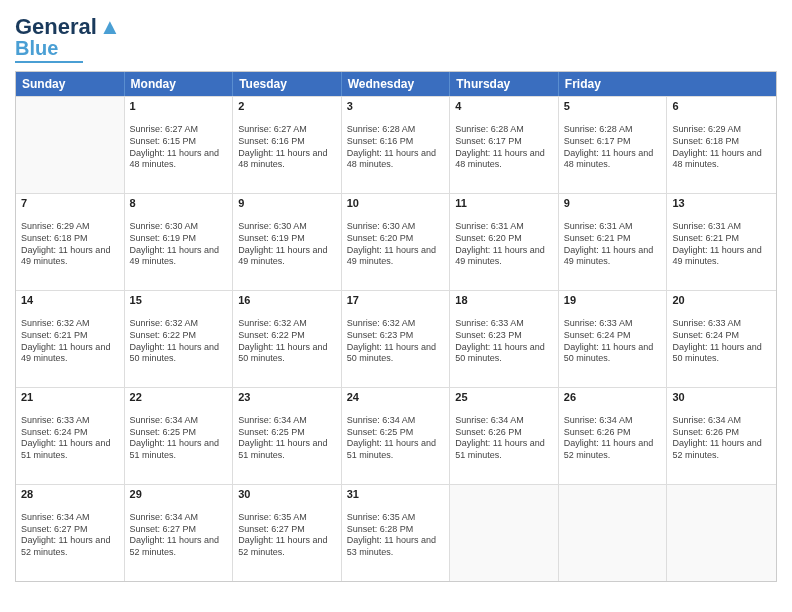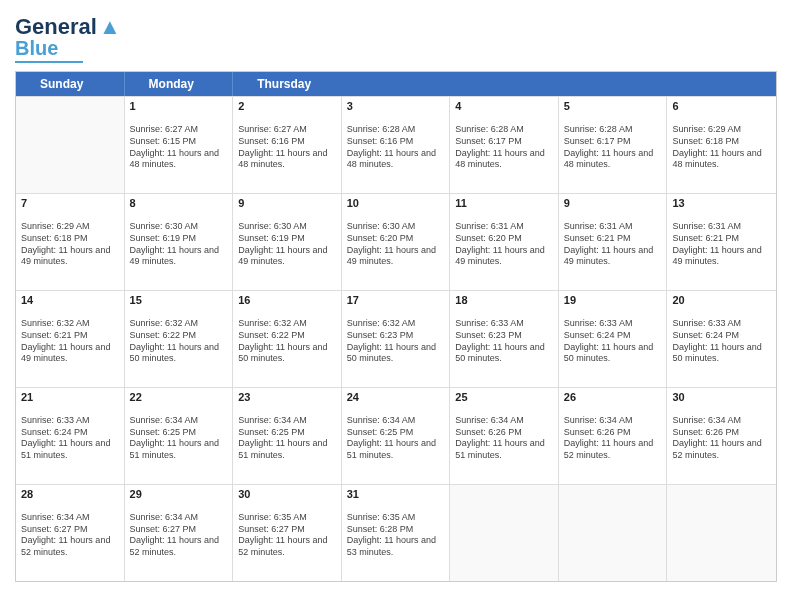--- a/index.html
+++ b/index.html
@@ -49,21 +49,21 @@
     }
     .cal-header {
       display: grid;
       grid-template-columns: repeat(7, 1fr);
       background: #3a6ebf;
     }
     .cal-header-cell {
       color: #fff;
       font-size: 12px;
       font-weight: bold;
-      padding: 5px 24px;
+      padding: 5px 6px;
       border-right: 1px solid #5a8ed0;
       text-align: left;
     }
     .cal-header-cell:last-child { border-right: none; }
     .cal-body {
       flex: 1;
       display: flex;
       flex-direction: column;
     }
     .cal-row {
@@ -114,21 +114,24 @@
     <div class="title-block">
       <div class="month-title"></div>
       <div class="location-title"></div>
     </div>
   </div>
 
   <div class="calendar">
     <div class="cal-header">
     <div class="cal-header-cell">Sunday</div>
         <div class="cal-header-cell">Monday</div>
+        <div class="cal-header-cell">Tuesday</div>
+        <div class="cal-header-cell">Wednesday</div>
         <div class="cal-header-cell">Thursday</div>
+        <div class="cal-header-cell">Friday</div>
       </div>
     <div class="cal-body">
     <div class="cal-row">
           <div class="cal-cell empty"></div>
           <div class="cal-cell">
             <div class="day-num">1</div>
             <div class="cell-text" style="white-space: pre-line;">Sunrise: 6:27 AM
 Sunset: 6:15 PM
 Daylight: 11 hours and 48 minutes.</div>
           </div>

